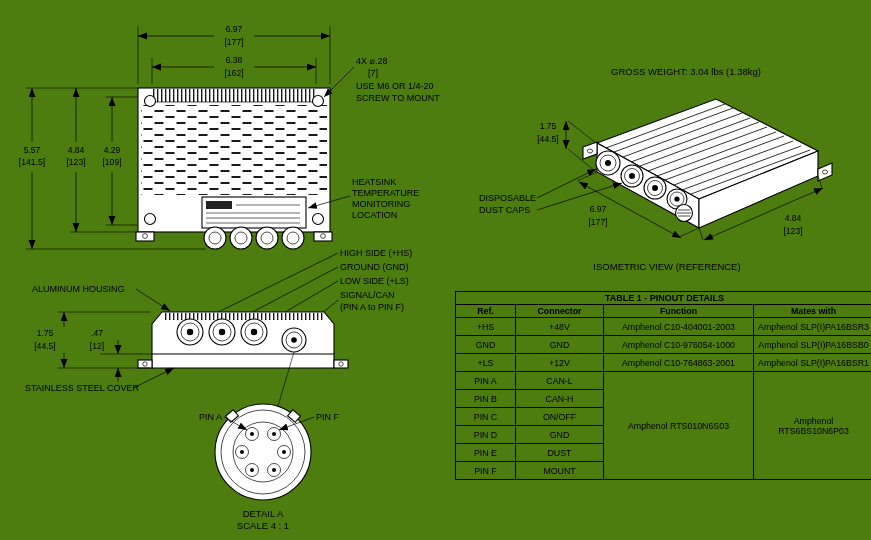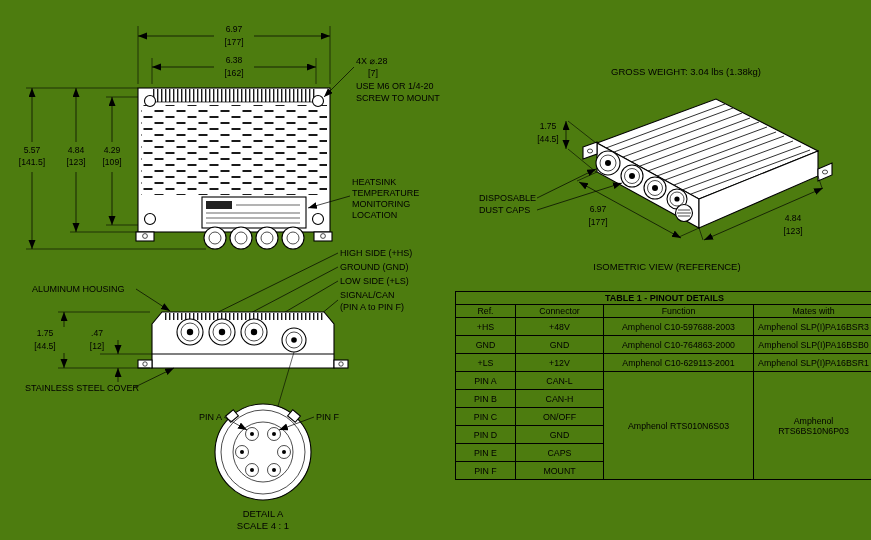--- a/index.html
+++ b/index.html
@@ -14,21 +14,21 @@
   .ln{stroke:#000;stroke-width:1.1;fill:none;}
   .thin{stroke:#000;stroke-width:.7;fill:none;}
   .ext{stroke:#000;stroke-width:.6;fill:none;}
   .fin{stroke:#1a1a1a;stroke-width:.9;fill:none;}
   .pinout{position:absolute;left:455px;top:291px;}
   .pinout table{border-collapse:collapse;table-layout:fixed;width:418px;
                 font-family:"Liberation Sans",sans-serif;font-size:8.8px;color:#000;}
   .pinout td,.pinout th{border:1px solid #000;text-align:center;vertical-align:middle;
                         padding:1px 2px;height:15px;font-weight:normal;overflow:hidden;}
   .pinout .t-title td{font-weight:bold;font-size:9px;height:10px;}
-  .pinout .hdr th{height:10px;}
+  .pinout .hdr th{height:10px;font-weight:bold;}
   .pre{white-space:pre-line;}
 </style>
 </head>
 <body>
 
 <div class="canvas">
 
 <svg width="871" height="540" viewBox="0 0 871 540">
   <defs>
     <marker id="arr" markerWidth="10" markerHeight="8" refX="9" refY="3.5" orient="auto-start-reverse" markerUnits="userSpaceOnUse">
@@ -331,33 +331,33 @@
     </tr>
     <tr class="hdr">
       <th>Ref.</th>
       <th>Connector</th>
       <th>Function</th>
       <th>Mates with</th>
     </tr>
     <tr>
       <td>+HS</td>
       <td>+48V</td>
-      <td>Amphenol C10-597688-2003</td>
+      <td>Amphenol C10-404001-2003</td>
       <td>Amphenol SLP(I)PA16BSR3</td>
     </tr>
     <tr>
       <td>GND</td>
       <td>GND</td>
-      <td>Amphenol C10-764863-2000</td>
+      <td>Amphenol C10-976054-1000</td>
       <td>Amphenol SLP(I)PA16BSB0</td>
     </tr>
     <tr>
       <td>+LS</td>
       <td>+12V</td>
-      <td>Amphenol C10-629113-2001</td>
+      <td>Amphenol C10-764863-2001</td>
       <td>Amphenol SLP(I)PA16BSR1</td>
     </tr>
     <tr>
       <td>PIN A</td>
       <td>CAN-L</td>
       <td rowspan="6">Amphenol RTS010N6S03</td>
       <td rowspan="6" class="pre">Amphenol
 RTS6BS10N6P03</td>
     </tr>
     <tr>
@@ -367,21 +367,21 @@
     <tr>
       <td>PIN C</td>
       <td>ON/OFF</td>
     </tr>
     <tr>
       <td>PIN D</td>
       <td>GND</td>
     </tr>
     <tr>
       <td>PIN E</td>
-      <td>CAPS</td>
+      <td>DUST</td>
     </tr>
     <tr>
       <td>PIN F</td>
       <td>MOUNT</td>
     </tr>
   </tbody>
       </table>
 </div>
 
 </div>

